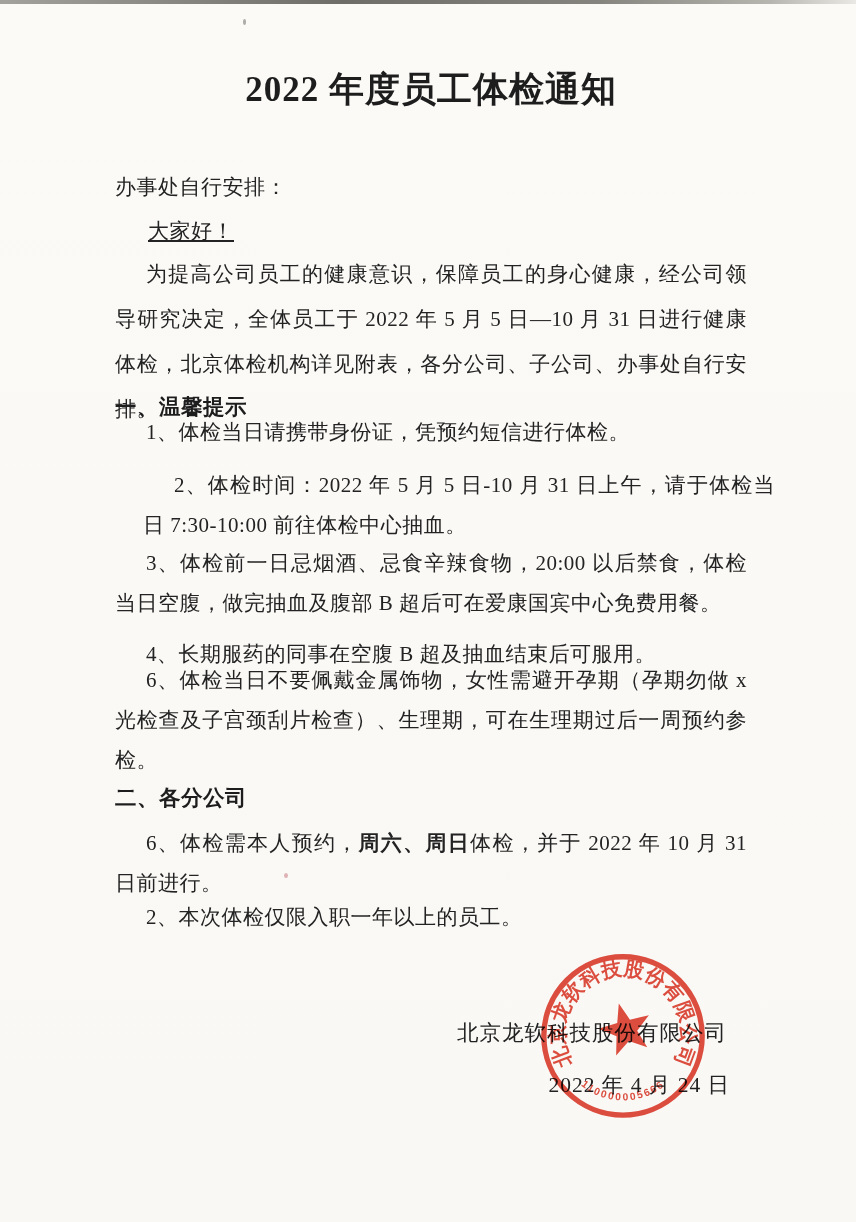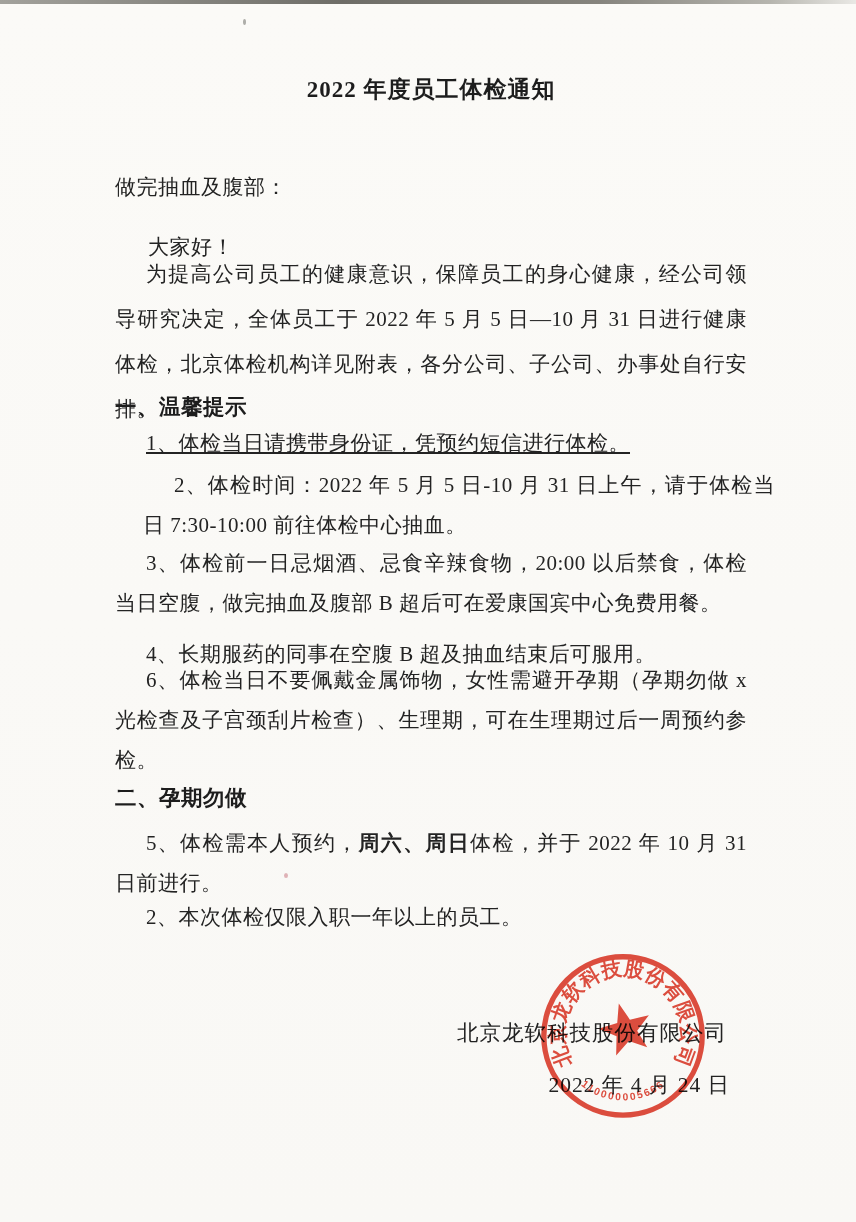--- a/index.html
+++ b/index.html
@@ -14,31 +14,31 @@
     position:absolute;top:0;left:0;width:856px;height:4px;
     background:linear-gradient(90deg,#93928c 0%,#55544e 40%,#716f68 70%,#aaa9a2 90%,#e6e5e1 100%);
     opacity:.85;
   }
   .speck{position:absolute;border-radius:50%;}
   .speck-a{left:243px;top:19px;width:3px;height:6px;background:#6f6f6a;opacity:.55;}
   .speck-b{left:284px;top:873px;width:4px;height:5px;background:#d8a0a6;opacity:.8;}
   .block{position:absolute;left:115px;width:632px;font-size:21px;line-height:40px;letter-spacing:.5px;text-align:justify;}
   .title{
     position:absolute;left:115px;top:72px;width:632px;
-    font-size:23px;line-height:36px;font-weight:700;letter-spacing:1px;
+    font-size:35px;line-height:36px;font-weight:700;letter-spacing:1px;
     text-align:center;color:#1d1d1d;
   }
   .salutation{top:167px;}
-  .greeting{top:227px;text-indent:33px;}
+  .greeting{top:211px;text-indent:33px;text-decoration:underline;}
   .intro{top:252px;line-height:45px;text-indent:31px;}
   .sec-heading{position:absolute;left:115px;width:632px;font-size:21.5px;line-height:30px;font-weight:700;color:#1d1d1d;letter-spacing:.5px;}
   .h1{top:392px;}
   .h2{top:783px;}
   .item{text-indent:31px;}
-  .it1{top:423px;text-decoration:underline;}
+  .it1{top:412px;}
   .it2{top:465px;margin-left:28px;}
   .it3{top:543px;}
   .it4{top:618px;margin-top:16px;}
   .it5{top:660px;}
   .it6{top:740px;}
   .n1{top:823px;}
   .n2{top:897px;}
   .sig{position:absolute;font-size:21.5px;line-height:40px;letter-spacing:1px;white-space:nowrap;color:#222;}
   .sig-company{top:1013px;right:129px;}
   .sig-date{top:1065px;right:126px;}
@@ -56,34 +56,34 @@
 <body>
 
 <div class="page">
 
   <div class="scan-top"></div>
   <div class="speck speck-a"></div>
   <div class="speck speck-b"></div>
 
   <div class="title">2022 年度员工体检通知</div>
 
-  <div class="block salutation">做完抽血及腹部：</div>
+  <div class="block salutation">办事处自行安排：</div>
   <div class="block greeting">大家好！</div>
   <div class="block intro">为提高公司员工的健康意识，保障员工的身心健康，经公司领导研究决定，全体员工于 2022 年 5 月 5 日—10 月 31 日进行健康体检，北京体检机构详见附表，各分公司、子公司、办事处自行安排。</div>
 
   <div class="sec-heading h1">一、温馨提示</div>
   <div class="block item it1">1、体检当日请携带身份证，凭预约短信进行体检。</div>
   <div class="block item it2">2、体检时间：2022 年 5 月 5 日-10 月 31 日上午，请于体检当日 7:30-10:00 前往体检中心抽血。</div>
   <div class="block item it3">3、体检前一日忌烟酒、忌食辛辣食物，20:00 以后禁食，体检当日空腹，做完抽血及腹部 B 超后可在爱康国宾中心免费用餐。</div>
   <div class="block item it4">4、长期服药的同事在空腹 B 超及抽血结束后可服用。</div>
   <div class="block item it5">6、体检当日不要佩戴金属饰物，女性需避开孕期（孕期勿做 x 光检查及子宫颈刮片检查）、生理期，可在生理期过后一周预约参检。</div>
 
-  <div class="sec-heading h2">二、孕期勿做</div>
+  <div class="sec-heading h2">二、各分公司</div>
   <div class="block item n1">
-    <span>5、体检需本人预约，</span><b>周六、周日</b><span>体检，并于 2022 年 10 月 31 日前进行。</span>
+    <span>6、体检需本人预约，</span><b>周六、周日</b><span>体检，并于 2022 年 10 月 31 日前进行。</span>
   </div>
   <div class="block item n2">2、本次体检仅限入职一年以上的员工。</div>
 
   <div class="sig sig-company">北京龙软科技股份有限公司</div>
   <div class="sig sig-date">2022 年 4 月 24 日</div>
 
   <svg class="stamp" viewBox="-88 -88 176 176" xmlns="http://www.w3.org/2000/svg">
     <defs>
       <path id="sealTopArc" d="M -51.96 30 A 60 60 0 1 1 51.96 30" fill="none"></path>
       <path id="sealBottomArc" d="M -52.1 43.7 A 68 68 0 0 0 52.1 43.7" fill="none"></path>

